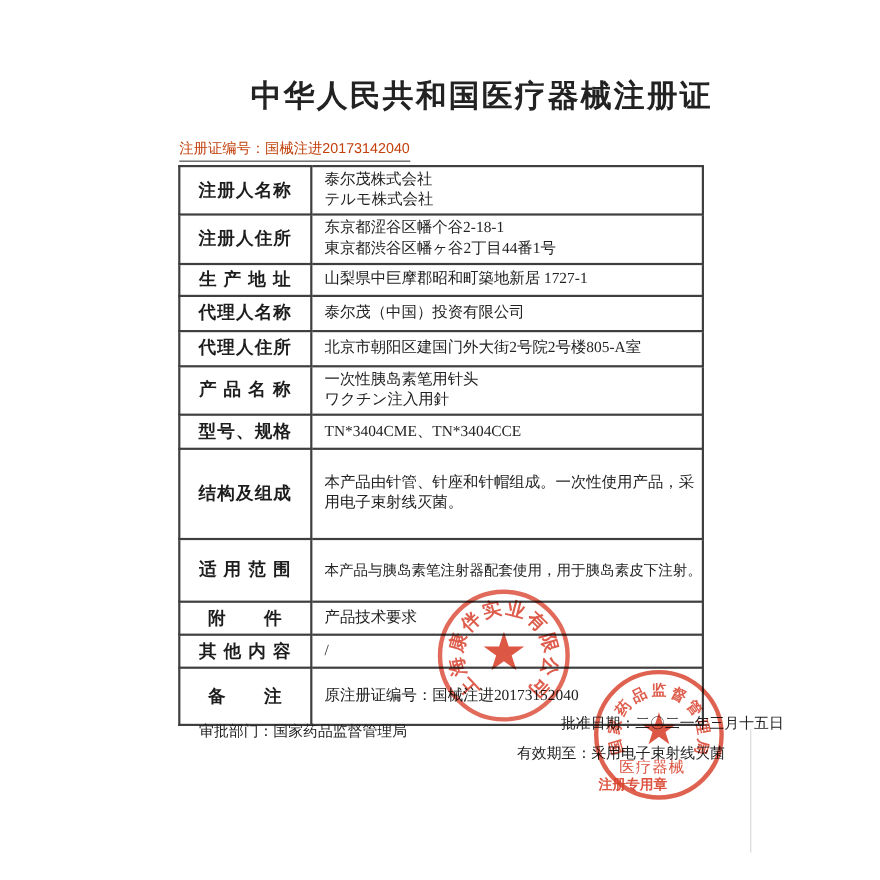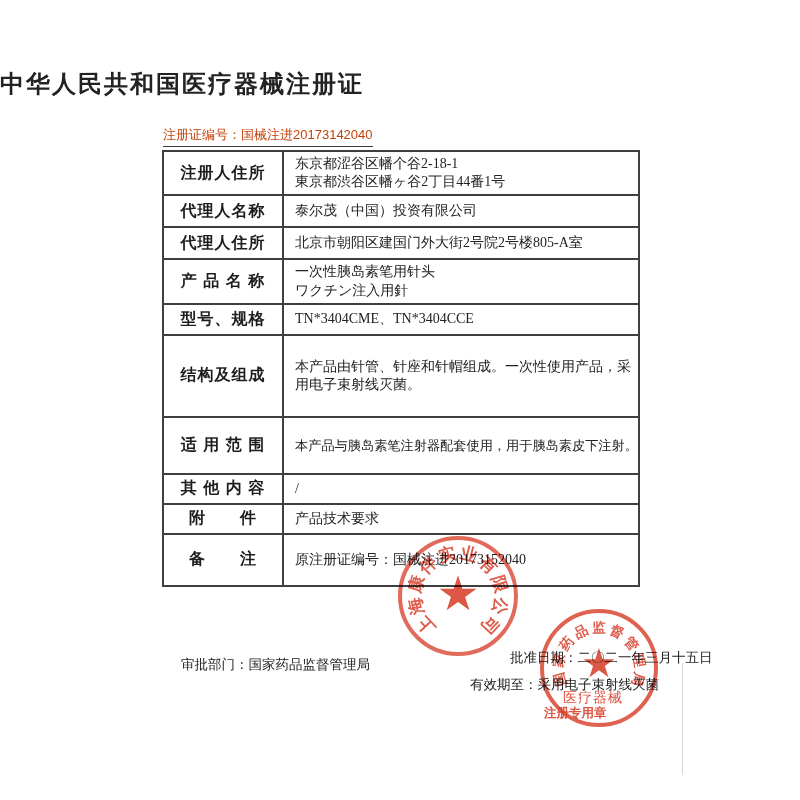--- a/index.html
+++ b/index.html
@@ -1,22 +1,22 @@
 <!DOCTYPE html>
 <html><head>
 <meta charset="utf-8">
 <style>
   html,body{margin:0;padding:0;background:#ffffff;}
   .page{
     position:relative;width:800px;height:800px;background:#ffffff;overflow:hidden;
     font-family:"Liberation Sans",sans-serif;color:#2e2e2e;
   }
   .doc-title{
-    position:absolute;top:68px;left:0;width:648px;text-align:left;
-    font-size:24px;font-weight:bold;letter-spacing:2px;color:#222;
+    position:absolute;top:68px;left:0;width:648px;text-align:right;
+    font-size:28px;font-weight:bold;letter-spacing:2px;color:#222;
     font-family:"Liberation Sans",sans-serif;
   }
   .reg-line{
     position:absolute;top:126px;left:163px;font-size:13px;color:#c2410c;
     border-bottom:1px solid #3a3a3a;padding-bottom:2px;
   }
   .cert-table{
     position:absolute;top:150px;left:162px;width:478px;
     border-collapse:collapse;table-layout:fixed;
   }
@@ -80,27 +80,40 @@
 <body>
 
 <div class="page">
 
   <div class="doc-title">中华人民共和国医疗器械注册证</div>
 
   <div class="reg-line"><span>注册证编号：</span><span>国械注进20173142040</span></div>
 
   <table class="cert-table">
     <tbody>
+        <tr class="h37">
+      <td class="lbl">注册人名称</td>
+      <td class="val">
+            <div class="line">泰尔茂株式会社</div>
+            <div class="line">テルモ株式会社</div>
+          </td>
+    </tr>
     <tr class="h41">
       <td class="lbl">注册人住所</td>
       <td class="val">
             <div class="line">东京都涩谷区幡个谷2-18-1</div>
             <div class="line">東京都渋谷区幡ヶ谷2丁目44番1号</div>
           </td>
     </tr>
+    <tr class="h29">
+      <td class="lbl">生 产 地 址</td>
+      <td class="val">
+            <div class="line">山梨県中巨摩郡昭和町築地新居 1727-1</div>
+          </td>
+    </tr>
     <tr class="h32">
       <td class="lbl">代理人名称</td>
       <td class="val">
             <div class="line">泰尔茂（中国）投资有限公司</div>
           </td>
     </tr>
     <tr class="h32">
       <td class="lbl">代理人住所</td>
       <td class="val">
             <div class="line">北京市朝阳区建国门外大街2号院2号楼805-A室</div>
@@ -125,29 +138,29 @@
             <div class="wrap">本产品由针管、针座和针帽组成。一次性使用产品，采用电子束射线灭菌。</div>
           </td>
     </tr>
     <tr class="h57">
       <td class="lbl">适 用 范 围</td>
       <td class="val">
             <div class="line small">本产品与胰岛素笔注射器配套使用，用于胰岛素皮下注射。</div>
           </td>
     </tr>
     <tr class="h30">
+      <td class="lbl">附　　件</td>
+      <td class="val">
+            <div class="line">产品技术要求</div>
+          </td>
+    </tr>
+    <tr class="h30">
       <td class="lbl">其 他 内 容</td>
       <td class="val">
             <div class="line">/</div>
-          </td>
-    </tr>
-    <tr class="h30">
-      <td class="lbl">附　　件</td>
-      <td class="val">
-            <div class="line">产品技术要求</div>
           </td>
     </tr>
     <tr class="h52">
       <td class="lbl">备　　注</td>
       <td class="val">
             <div class="line">原注册证编号：国械注进20173152040</div>
           </td>
     </tr>
   </tbody>
     </table>

